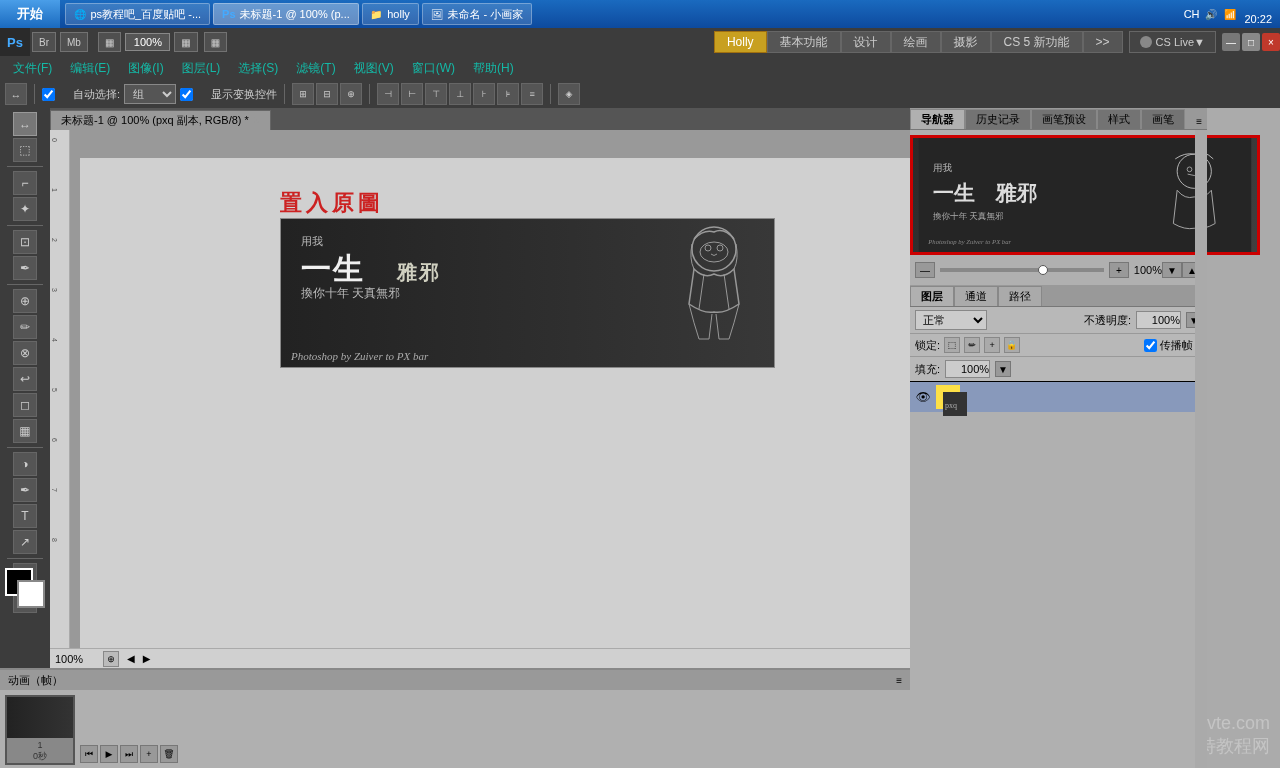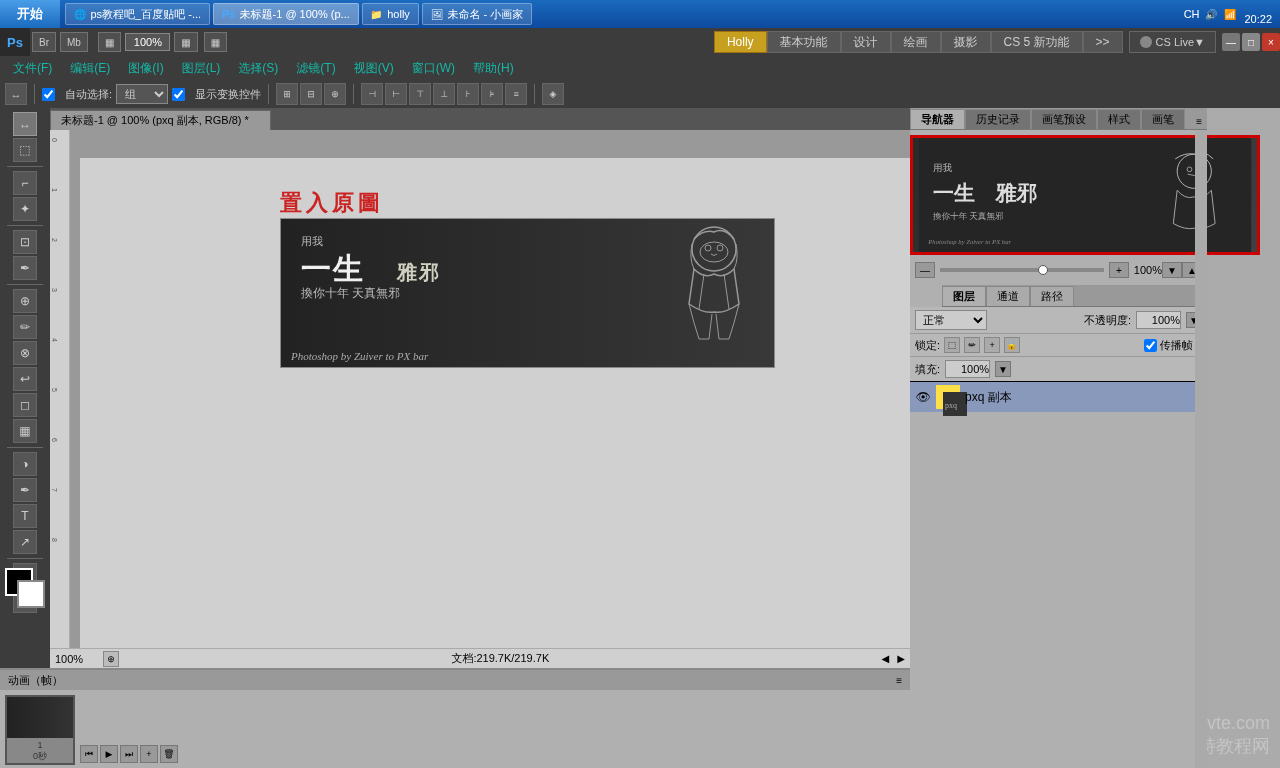--- a/index.html
+++ b/index.html
@@ -34,21 +34,21 @@
     .win-ctrl.close { background: #c0392b; color: #fff; }
 
     
     #ps-filemenu { position: absolute; top: 56px; left: 0; width: 1280px; height: 24px; background: #3c3c3c; display: flex; align-items: center; z-index: 99; padding-left: 5px; gap: 2px; }
     .menu-item { padding: 2px 8px; color: #14b8a6; font-size: 12px; cursor: pointer; border-radius: 2px; }
 
     
     #ps-toolbar-row { position: absolute; top: 80px; left: 0; width: 1280px; height: 28px; background: #3c3c3c; display: flex; align-items: center; z-index: 99; padding: 0 5px; gap: 4px; }
     .toolbar-icon { width: 22px; height: 22px; background: #555; border: 1px solid #666; display: flex; align-items: center; justify-content: center; color: #ccc; font-size: 11px; cursor: pointer; }
     .toolbar-select { height: 20px; background: #555; border: 1px solid #888; color: #ccc; font-size: 11px; padding: 0 4px; }
-    .toolbar-check { display: flex; align-items: center; gap: 10px; color: #ccc; font-size: 11px; cursor: pointer; }
+    .toolbar-check { display: flex; align-items: center; gap: 18px; color: #ccc; font-size: 11px; cursor: pointer; }
     .toolbar-check input { cursor: pointer; }
     .toolbar-sep { width: 1px; height: 20px; background: #666; margin: 0 3px; }
     .toolbar-btn-group { display: flex; gap: 2px; }
     .tb-btn { width: 22px; height: 22px; background: #555; border: 1px solid #666; display: flex; align-items: center; justify-content: center; color: #ccc; font-size: 9px; cursor: pointer; }
 
     
     #left-tools { position: absolute; top: 108px; left: 0; width: 50px; height: 580px; background: #3c3c3c; display: flex; flex-direction: column; align-items: center; padding-top: 4px; gap: 2px; z-index: 90; }
     .tool-btn { width: 24px; height: 24px; background: #555; border: 1px solid #666; display: flex; align-items: center; justify-content: center; color: #ccc; font-size: 12px; cursor: pointer; }
     .tool-btn.active { background: #777; border-color: #999; }
     .tool-sep { width: 36px; height: 1px; background: #666; margin: 2px 0; }
@@ -106,21 +106,21 @@
     .right-tab { padding: 2px 10px; font-size: 11px; cursor: pointer; background: #737373; border: 1px solid #888; border-bottom: none; height: 20px; display: flex; align-items: center; }
     .right-tab.active { background: #b0b0b0; font-weight: bold; }
     #nav-preview { width: 350px; height: 120px; margin: 5px auto; background: #444; border: 3px solid #c00; position: relative; overflow: hidden; }
     #nav-preview-inner { width: 100%; height: 100%; background: linear-gradient(135deg, #2a2a2a 0%, #404040 100%); display: flex; align-items: center; overflow: hidden; }
     #nav-zoom { display: flex; align-items: center; justify-content: space-between; padding: 2px 5px; font-size: 11px; }
     .nav-zoom-btn { width: 20px; height: 16px; background: #999; border: 1px solid #777; display: flex; align-items: center; justify-content: center; font-size: 10px; cursor: pointer; }
     #nav-zoom-track { flex: 1; height: 4px; background: #888; margin: 0 5px; position: relative; }
     #nav-zoom-thumb { width: 10px; height: 10px; background: #fff; border: 1px solid #555; border-radius: 50%; position: absolute; top: -3px; left: 60%; }
 
     
-    #lcp-tabs { height: 22px; background: #999; display: flex; align-items: flex-end; border-bottom: 1px solid #777; margin-top: 5px; margin-left: 32px; }
+    #lcp-tabs { height: 22px; background: #999; display: flex; align-items: flex-end; border-bottom: 1px solid #777; margin-top: 5px; }
     .lcp-tab { padding: 2px 10px; font-size: 11px; cursor: pointer; background: #aaa; border: 1px solid #888; border-bottom: none; height: 20px; display: flex; align-items: center; }
     .lcp-tab.active { background: #b0b0b0; font-weight: bold; }
     #layers-panel { background: #b8b8b8; }
     #layers-controls { display: flex; align-items: center; padding: 3px 5px; gap: 5px; border-bottom: 1px solid #999; }
     .layers-select { height: 20px; background: #ccc; border: 1px solid #888; font-size: 11px; padding: 0 3px; }
     #opacity-input { width: 45px; height: 18px; background: #ccc; border: 1px solid #888; font-size: 11px; text-align: right; }
     .opacity-arr { width: 16px; height: 16px; background: #999; border: 1px solid #777; display: flex; align-items: center; justify-content: center; font-size: 10px; cursor: pointer; }
     #fill-row { display: flex; align-items: center; padding: 3px 5px; gap: 5px; font-size: 11px; border-bottom: 1px solid #000000; }
     #fill-input { width: 45px; height: 18px; background: #ccc; border: 1px solid #888; font-size: 11px; text-align: right; }
     .fill-arr { width: 16px; height: 16px; background: #999; border: 1px solid #777; display: flex; align-items: center; justify-content: center; font-size: 10px; cursor: pointer; }
@@ -349,21 +349,20 @@
           <div style="position:absolute;bottom:5px;left:10px;font-size:11px;font-style:italic;color:#aaa;font-family:serif;">Photoshop by Zuiver to PX bar</div>
         </div>
       </div>
     </div>
   </div>
 </div>
 
 <div id="status-bar">
   <span id="zoom-display">100%</span>
   <div class="status-btn">⊕</div>
-  <span id="doc-info">文档:219.7K/219.7K</span>
   <span class="status-arrow">◀</span>
   <span class="status-arrow">▶</span>
 </div>
 
 <div id="anim-panel">
   <div id="anim-header">
     <span>动画（帧）</span>
     <div style="flex:1;"></div>
     <span style="font-size:10px; cursor:pointer;">≡</span>
   </div>
@@ -472,21 +471,20 @@
     </div>
 
     <div id="layer-row">
       <div id="layer-eye">👁</div>
       <div id="layer-thumb">
         <svg viewBox="0 0 24 24" width="24" height="24" xmlns="http://www.w3.org/2000/svg">
           <rect width="24" height="24" fill="#333"></rect>
           <text x="2" y="16" font-size="8" fill="#aaa" font-family="SimSun">pxq</text>
         </svg>
       </div>
-      <div id="layer-name">pxq 副本</div>
       <div id="layer-more"></div>
     </div>
   </div>
 
   <div id="right-scrollbar"></div>
 </div>
 
 <div id="watermark">
   <div>fevte.com</div>
   <div>飞特教程网</div>

